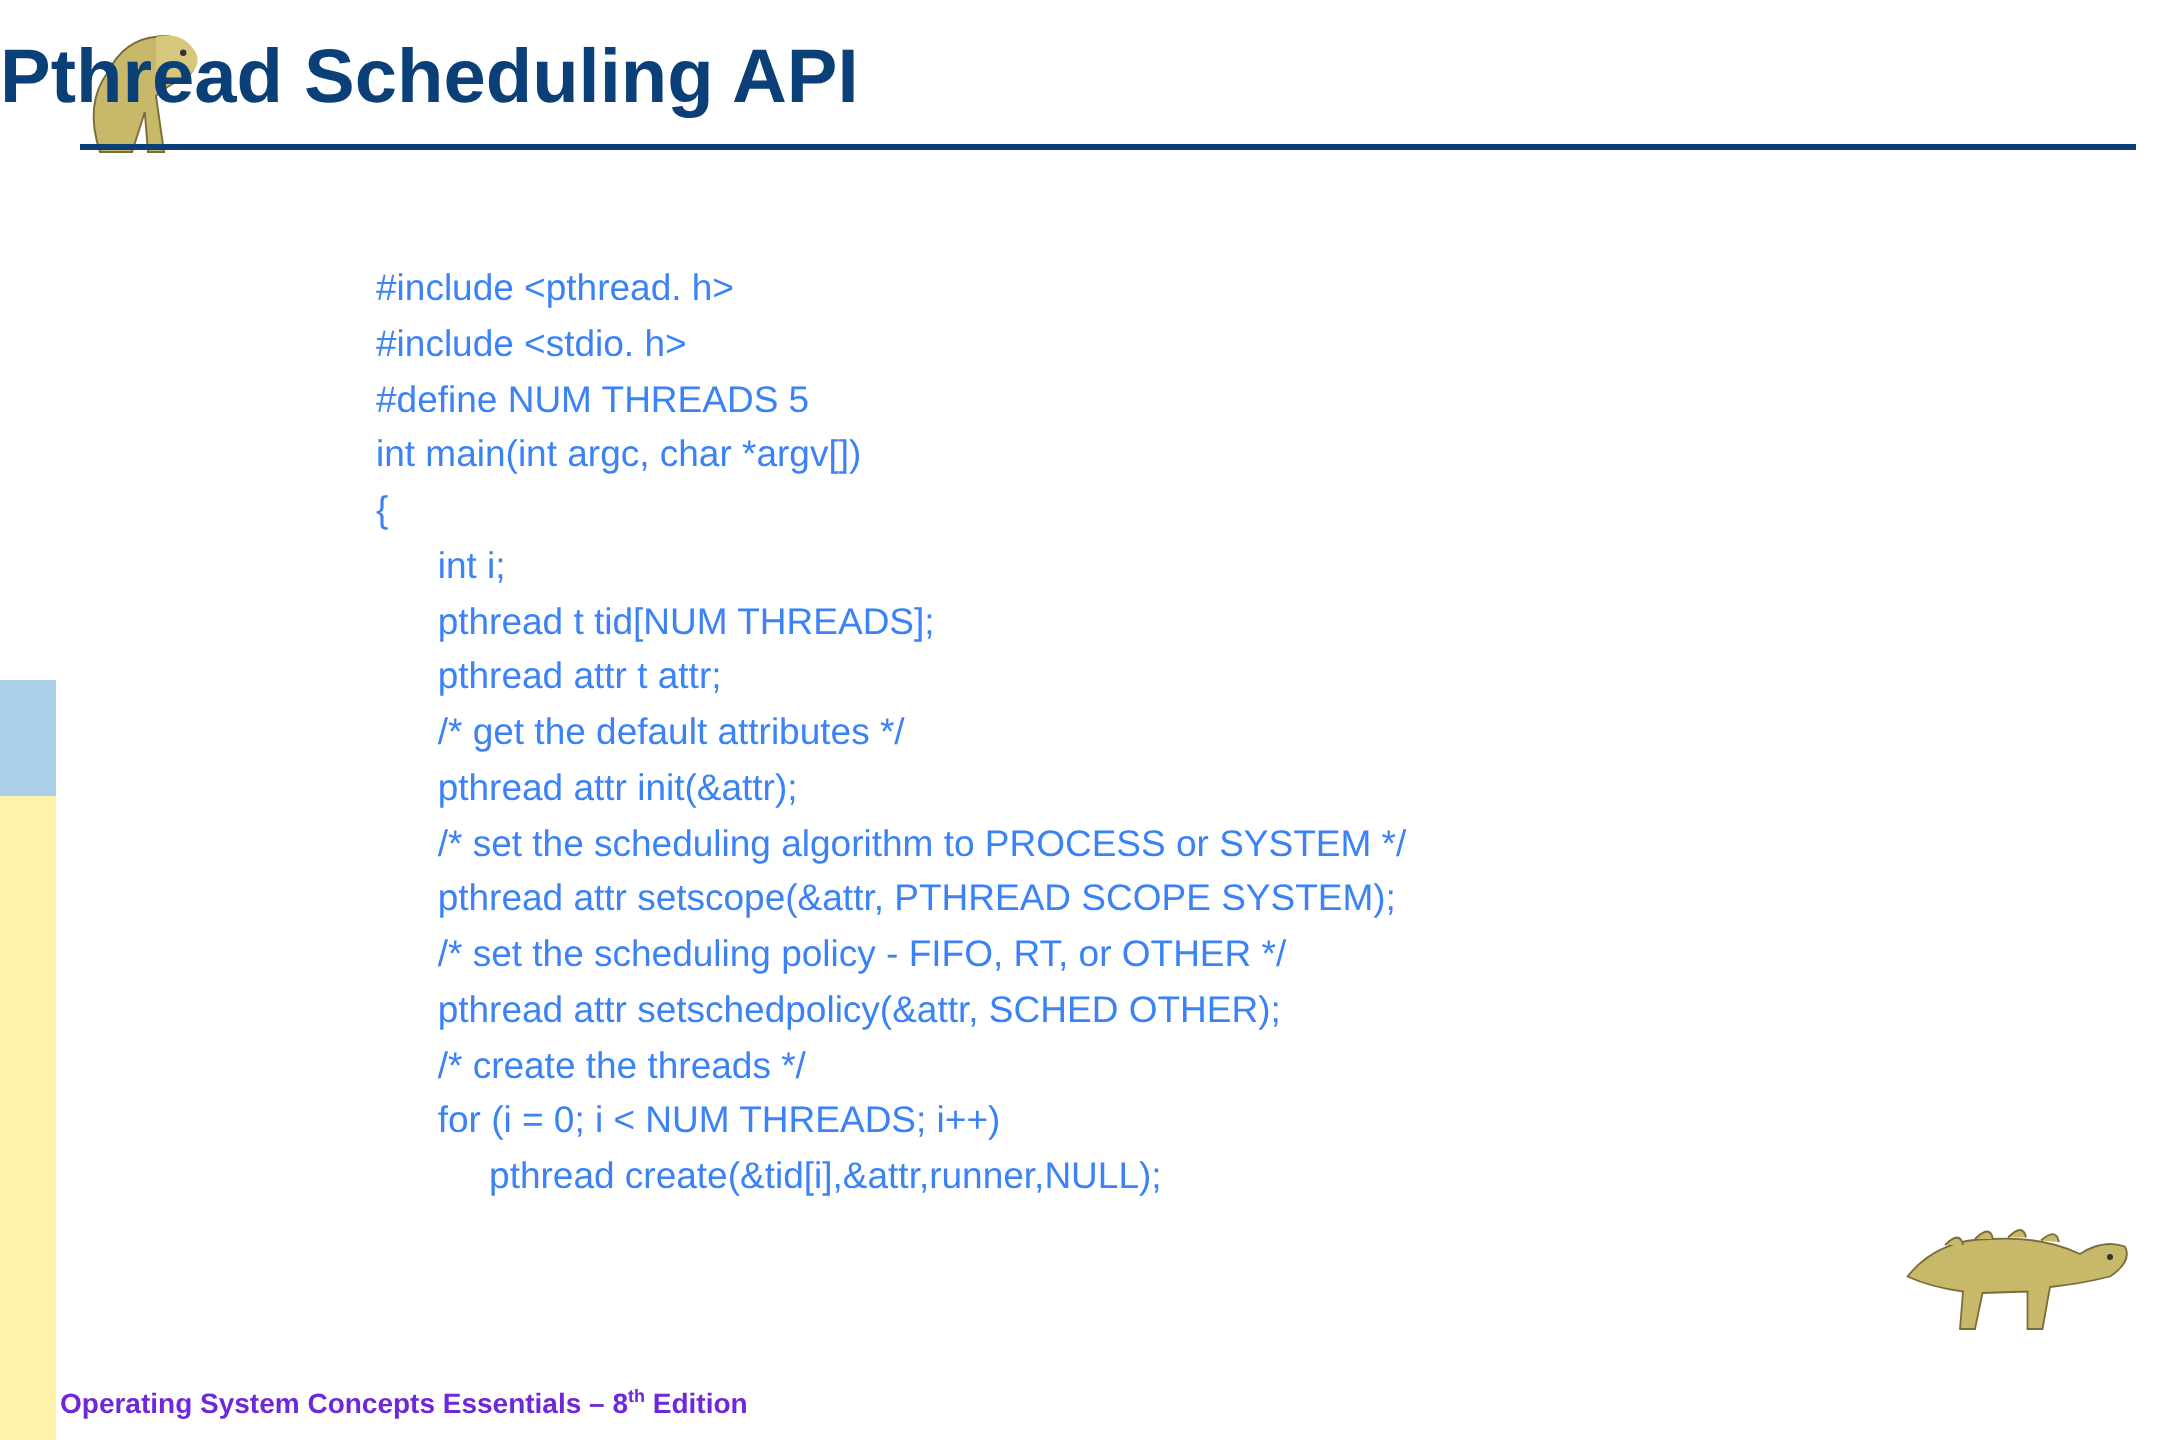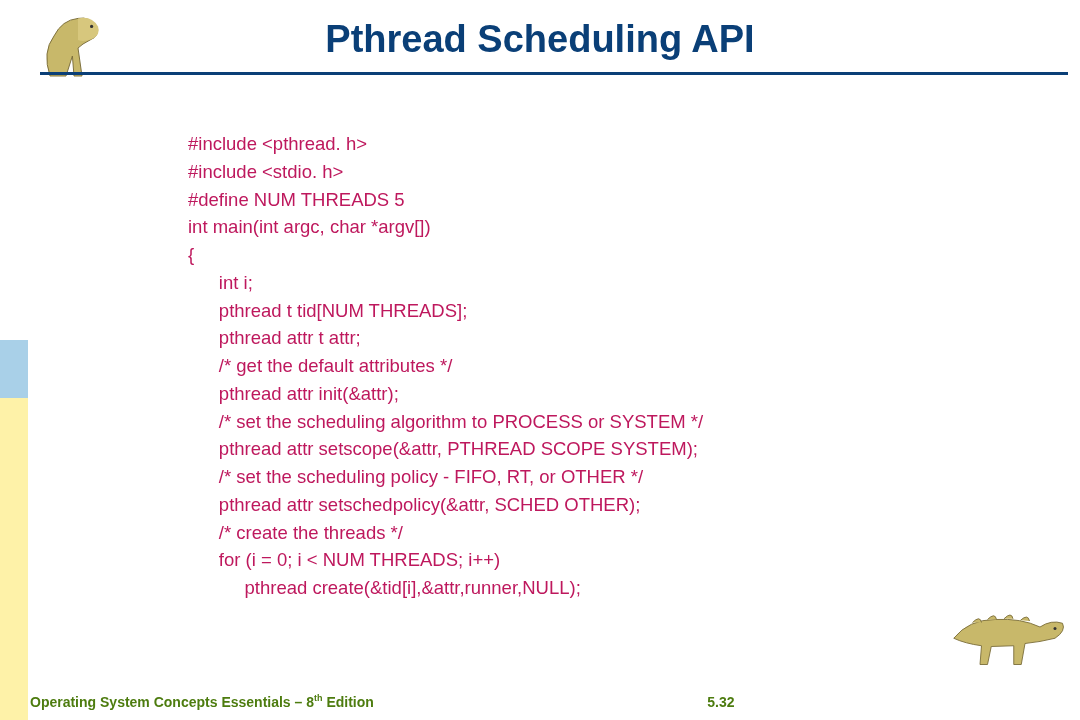--- a/index.html
+++ b/index.html
@@ -35,56 +35,56 @@
     right: 10px;
     width: 120px;
     height: 75px;
   }
 
   .title {
     position: absolute;
     top: 18px;
     left: 0;
     width: 100%;
-    text-align: center;
+    text-align: left;
     font-size: 38px;
     font-weight: bold;
     color: #0a3f77;
   }
   .title-underline {
     position: absolute;
     top: 72px;
     left: 40px;
     right: 12px;
     height: 3px;
     background: #0a3f77;
   }
 
   .code-block {
     position: absolute;
     top: 130px;
     left: 188px;
     font-size: 18.5px;
-    color: #be185d;
+    color: #3b82f6;
     line-height: 1.5;
     white-space: pre;
     font-family: Arial, Helvetica, sans-serif;
   }
 
   .footer {
     position: absolute;
     bottom: 10px;
     left: 30px;
     right: 12px;
     display: flex;
     justify-content: space-between;
     align-items: flex-end;
     font-size: 14px;
     font-weight: bold;
-    color: #4d7c0f;
+    color: #6d28d9;
   }
   .footer .center { flex: 1; text-align: center; }
   .footer .right { text-align: right; }
   .sup { font-size: 9px; vertical-align: super; }
 </style>
 </head>
 <body>
 
 <div class="left-stripe">
   <div class="stripe-top"></div>
@@ -126,14 +126,13 @@
     <path d="M5 55 Q25 30 60 30 Q95 28 120 40 Q135 30 150 35 Q155 45 140 55 Q120 60 100 62 L95 90 L85 90 L85 65 L55 66 L50 90 L40 90 L42 65 Q20 62 5 55 Z" fill="#c8b86a" stroke="#7a6d3a" stroke-width="1.2"></path>
     <path d="M30 34 Q40 24 42 34 M50 30 Q60 20 62 30 M72 29 Q82 19 84 29 M94 31 Q104 22 106 32" fill="#c8b86a" stroke="#7a6d3a" stroke-width="1.2"></path>
     <circle cx="140" cy="42" r="2" fill="#333"></circle>
   </svg>
 </div>
 
 <div class="footer">
   <span class="left">
     <span>Operating System Concepts Essentials – 8</span><span class="sup">th</span><span> Edition</span>
   </span>
-  <span class="center">5.32</span>
 </div>
 
 </body></html>

